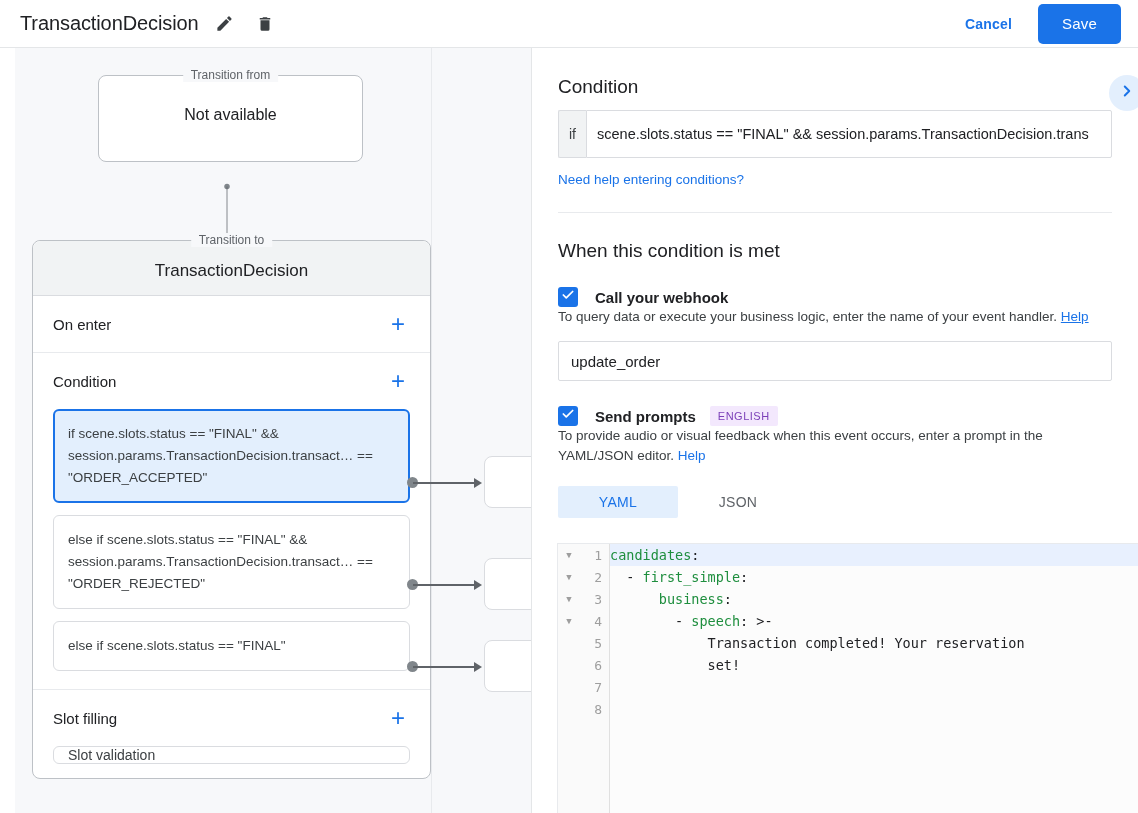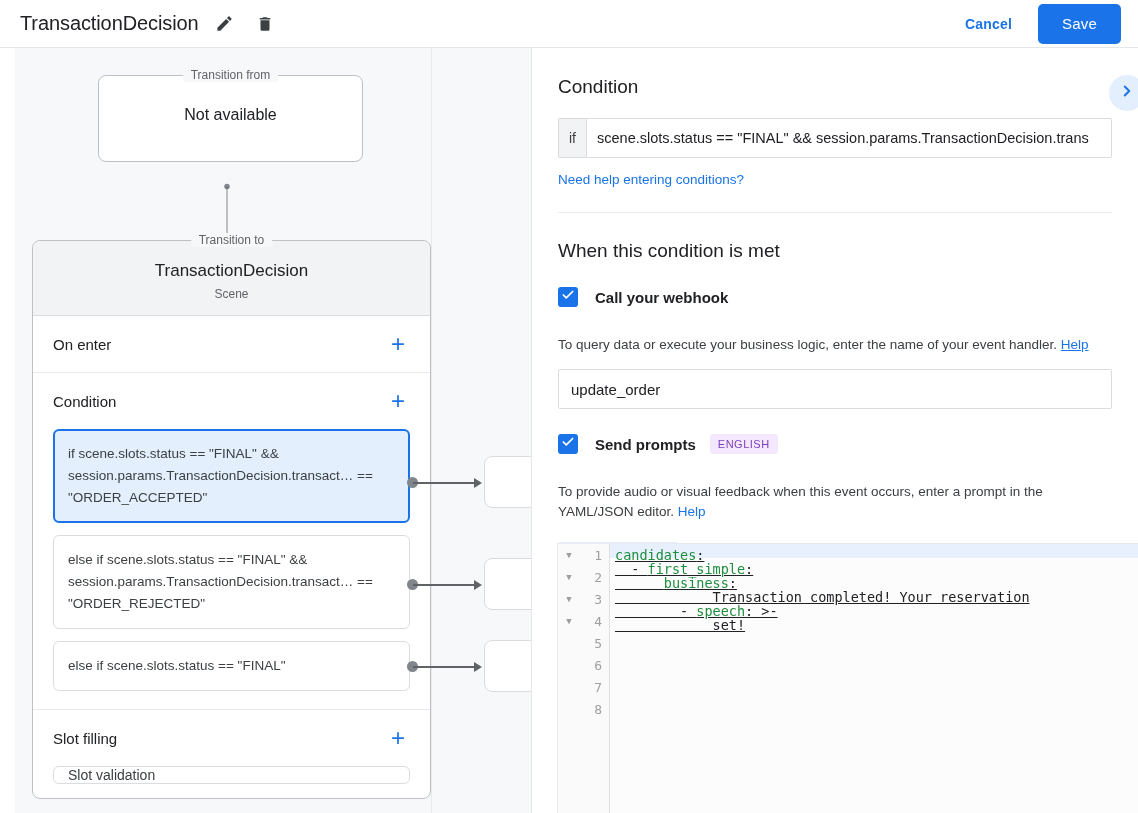--- a/index.html
+++ b/index.html
@@ -140,21 +140,21 @@
   
   .panel {
     position: absolute; left: 531px; top: 48px; width: 607px; height: 765px;
     background: #fff; border-left: 1px solid #e4e6e8; overflow: hidden;
   }
   .panel-sec { padding: 0 26px; }
   .panel-h1 {
     font-size: 19px; color: #202124; font-weight: 400;
     padding-top: 28px;
   }
-  .cond-row { display: flex; margin-top: 20px; height: 40px; }
+  .cond-row { display: flex; margin-top: 12px; height: 48px; }
   .cond-if {
     width: 28px; background: #f1f3f4; border: 1px solid #dadce0;
     border-right: none; border-radius: 2px 0 0 2px;
     display: flex; align-items: center; justify-content: center;
     font-size: 14px; color: #3c4043;
   }
   .cond-input {
     flex: 1; border: 1px solid #dadce0; border-radius: 0 2px 2px 0;
     padding: 0 10px; font-size: 14.5px; color: #202124;
     font-family: inherit; outline: none; background: #fff;
@@ -177,21 +177,21 @@
   }
   .check-label {
     margin-left: 17px; font-size: 15px; font-weight: 700; color: #202124;
   }
   .lang-badge {
     margin-left: 14px; background: #f3e8fd; color: #7b3fb8;
     font-size: 11px; font-weight: 500; letter-spacing: .5px;
     padding: 4px 8px; border-radius: 2px;
   }
   .desc {
-    font-size: 13.5px; color: #3c4043; margin-top: 28px; line-height: 20px;
+    font-size: 13.5px; color: #3c4043; margin-top: 0; line-height: 20px;
     max-width: 552px;
   }
   .text-input {
     width: 100%; height: 40px; border: 1px solid #dadce0; border-radius: 2px;
     margin-top: 14px; padding: 0 12px; font-size: 15px; color: #202124;
     font-family: inherit; outline: none;
   }
   .tabs { display: flex; margin-top: 20px; }
   .tab {
     height: 32px; min-width: 120px; display: flex; align-items: center;
@@ -215,23 +215,22 @@
     height: 22px; display: flex; align-items: center;
     color: #9e9e9e; font-size: 13px; position: relative;
   }
   .fold {
     position: absolute; left: 4px; width: 14px; text-align: center;
     color: #9e9e9e; font-size: 9px;
   }
   .gnum { position: absolute; right: 7px; }
   .code-area { position: absolute; left: 52px; top: 0; right: 0; height: 270px; }
   .cline {
-    height: 14px; line-height: 22px; white-space: pre; padding-left: 5px;
+    height: 22px; line-height: 22px; white-space: pre; 
     color: #202124;
-    text-decoration: underline;
   }
   .cline.hl { background: #e8f0fe; }
   .k { color: #1e8e3e; }
   .punc { color: #202124; }
 
   
   .chev-btn {
     position: absolute; left: 1109px; top: 75px; width: 36px; height: 36px;
     border-radius: 50%; background: #e3effd;
     display: flex; align-items: center; justify-content: center;
@@ -282,21 +281,20 @@
         <circle cx="8" cy="6" r="5.5" fill="#80868b"></circle>
         <line x1="8" y1="6" x2="8" y2="102" stroke="#5f6368" stroke-width="1.5"></line>
         <polygon points="3,100 13,100 8,110" fill="#5f6368"></polygon>
       </svg>
 
       <div id="scene-card">
         <span class="legend">Transition to</span>
 
         <div class="scene-head">
           <div class="scene-name">TransactionDecision</div>
-          <div class="scene-sub">Scene</div>
         </div>
 
         <div class="section">
           <div class="section-head">
             <span class="section-title">On enter</span>
             <span class="plus-btn">+</span>
           </div>
         </div>
 
         <div class="section cond-section">
@@ -422,22 +420,22 @@
           <span class="gnum">7</span>
         </div>
         <div class="gline">
           <span class="gnum">8</span>
         </div>
       </div>
     <div class="code-area" id="code-area">
         <div class="cline hl"><span class="k">candidates</span><span class="punc">:</span></div>
         <div class="cline"><span class="punc">  - </span><span class="k">first_simple</span><span class="punc">:</span></div>
         <div class="cline"><span class="punc">      </span><span class="k">business</span><span class="punc">:</span></div>
+        <div class="cline"><span class="punc">        - </span><span class="k">speech</span><span class="punc">: &gt;-</span></div>
         <div class="cline"><span class="punc">            Transaction completed! Your reservation</span></div>
-        <div class="cline"><span class="punc">        - </span><span class="k">speech</span><span class="punc">: &gt;-</span></div>
         <div class="cline"><span class="punc">            set!</span></div>
         <div class="cline"><span class="punc"></span></div>
       </div>
   </div>
 
   <div class="chev-btn">
     <span>
       <svg width="18" height="18" viewBox="0 0 24 24" fill="none" stroke="#1a73e8" stroke-width="2.6" stroke-linecap="round" stroke-linejoin="round">
         <polyline points="9 18 15 12 9 6"></polyline>
       </svg>

